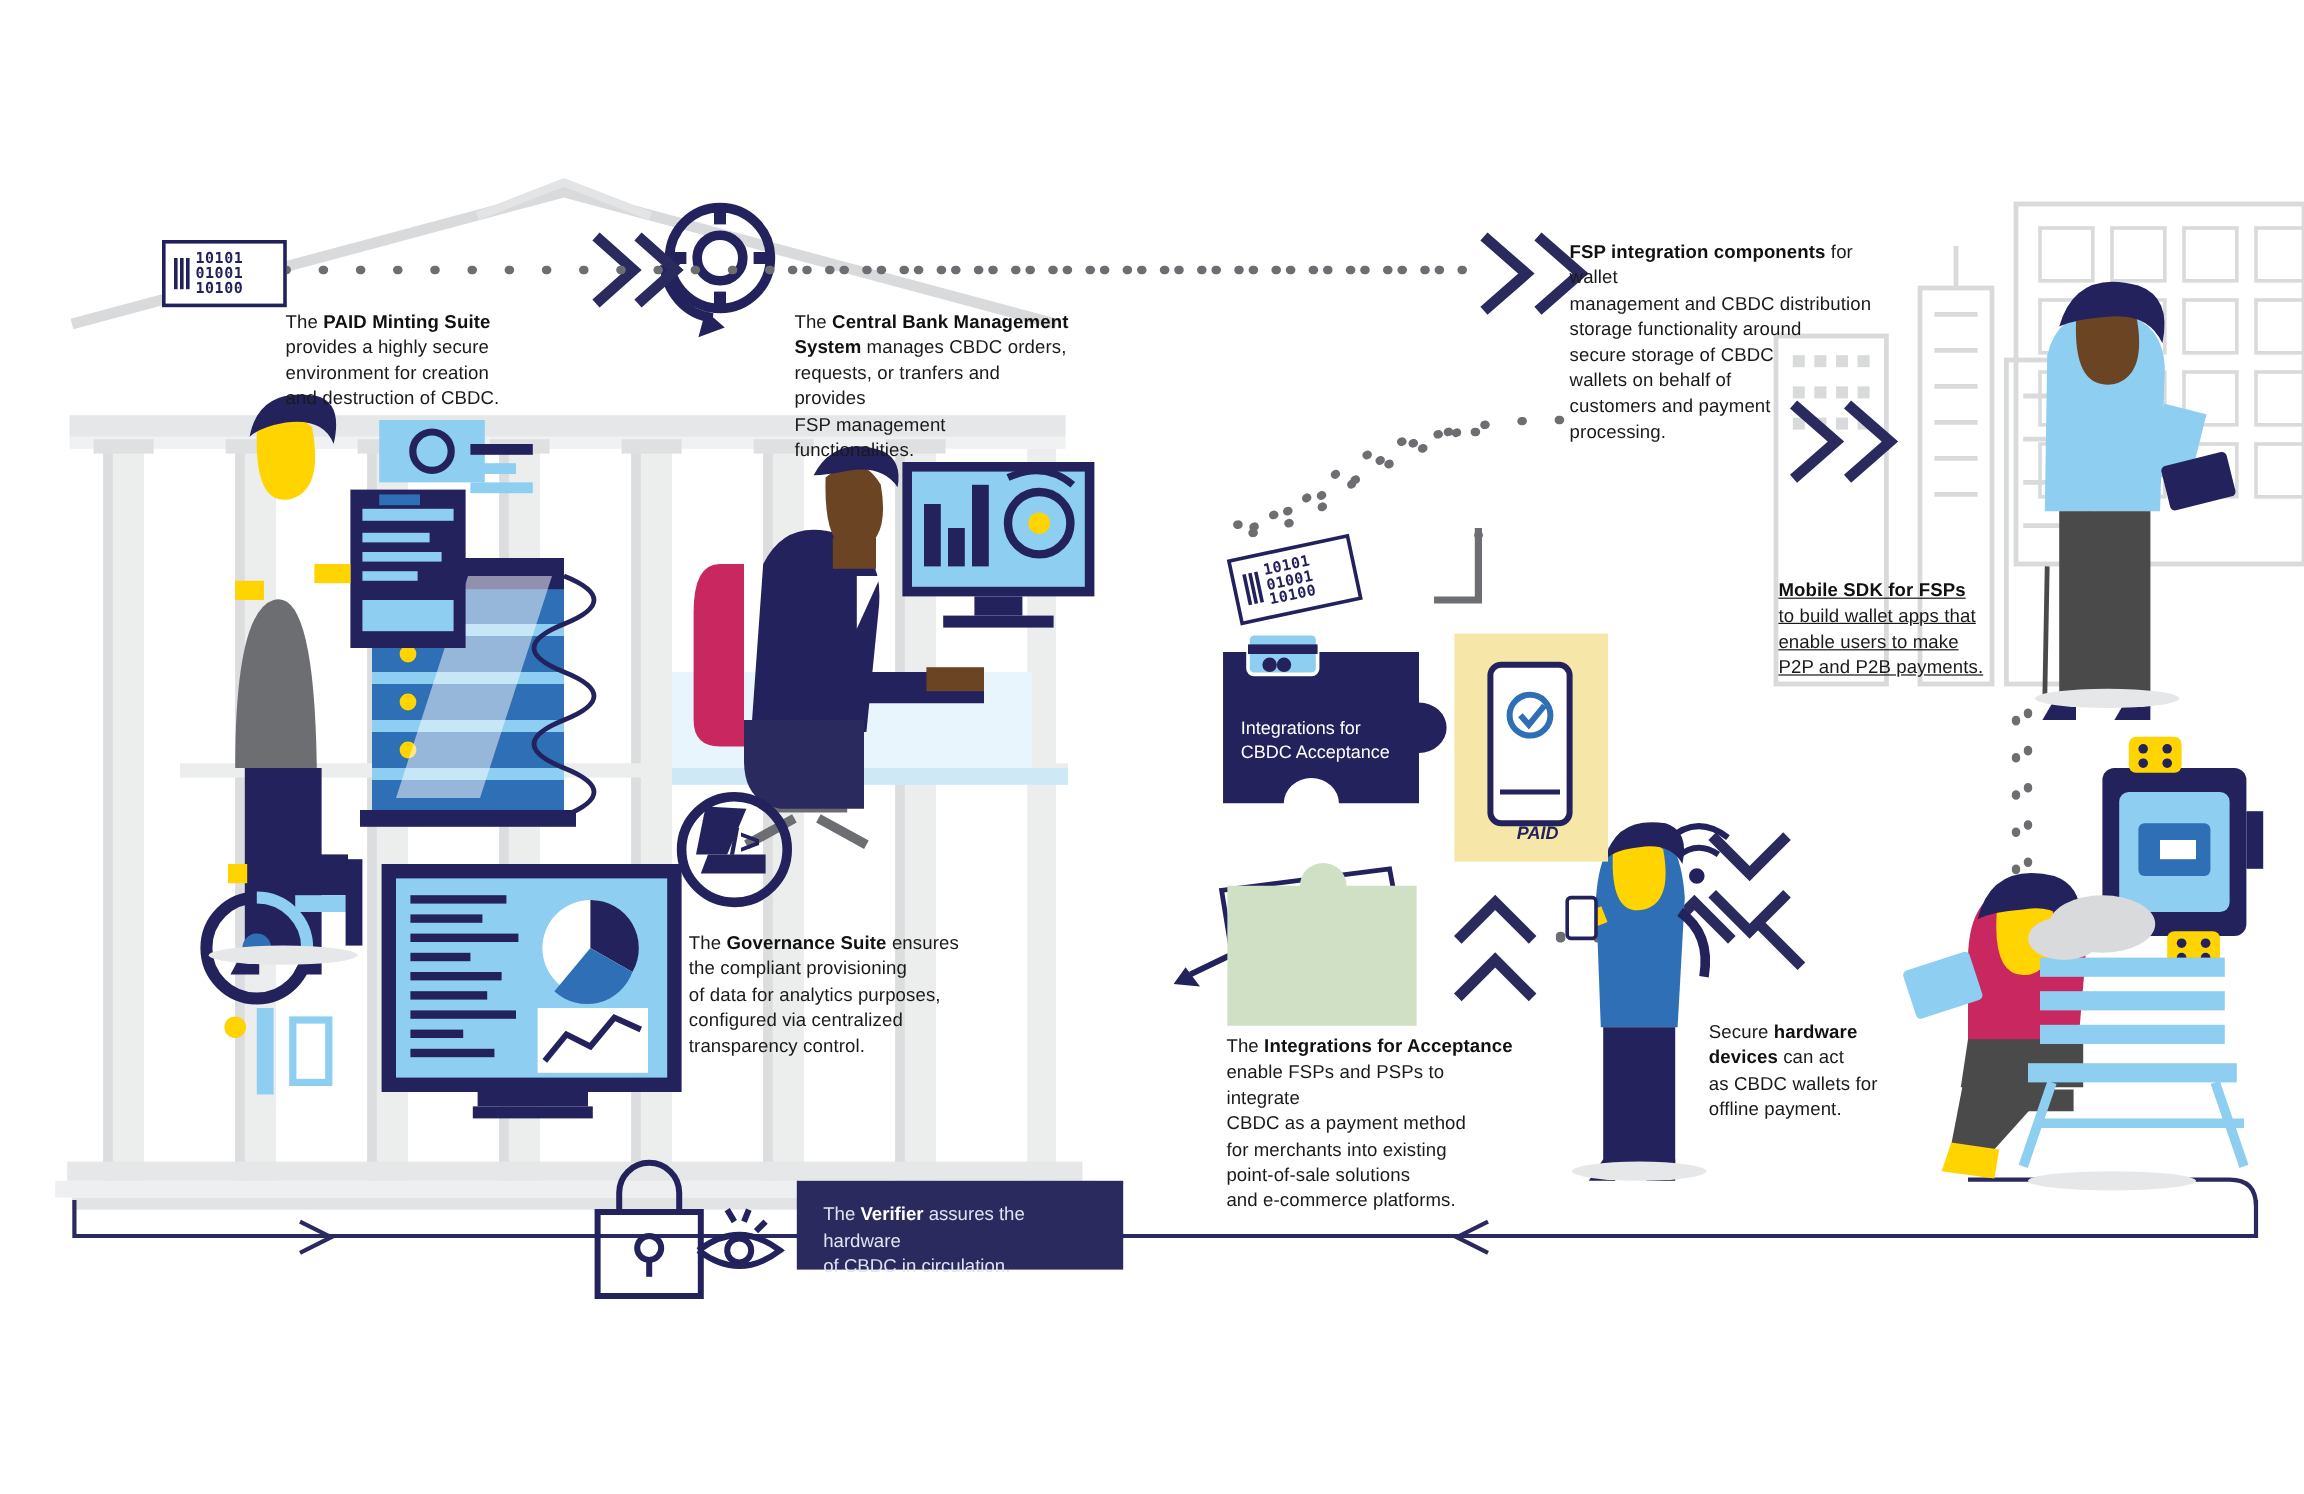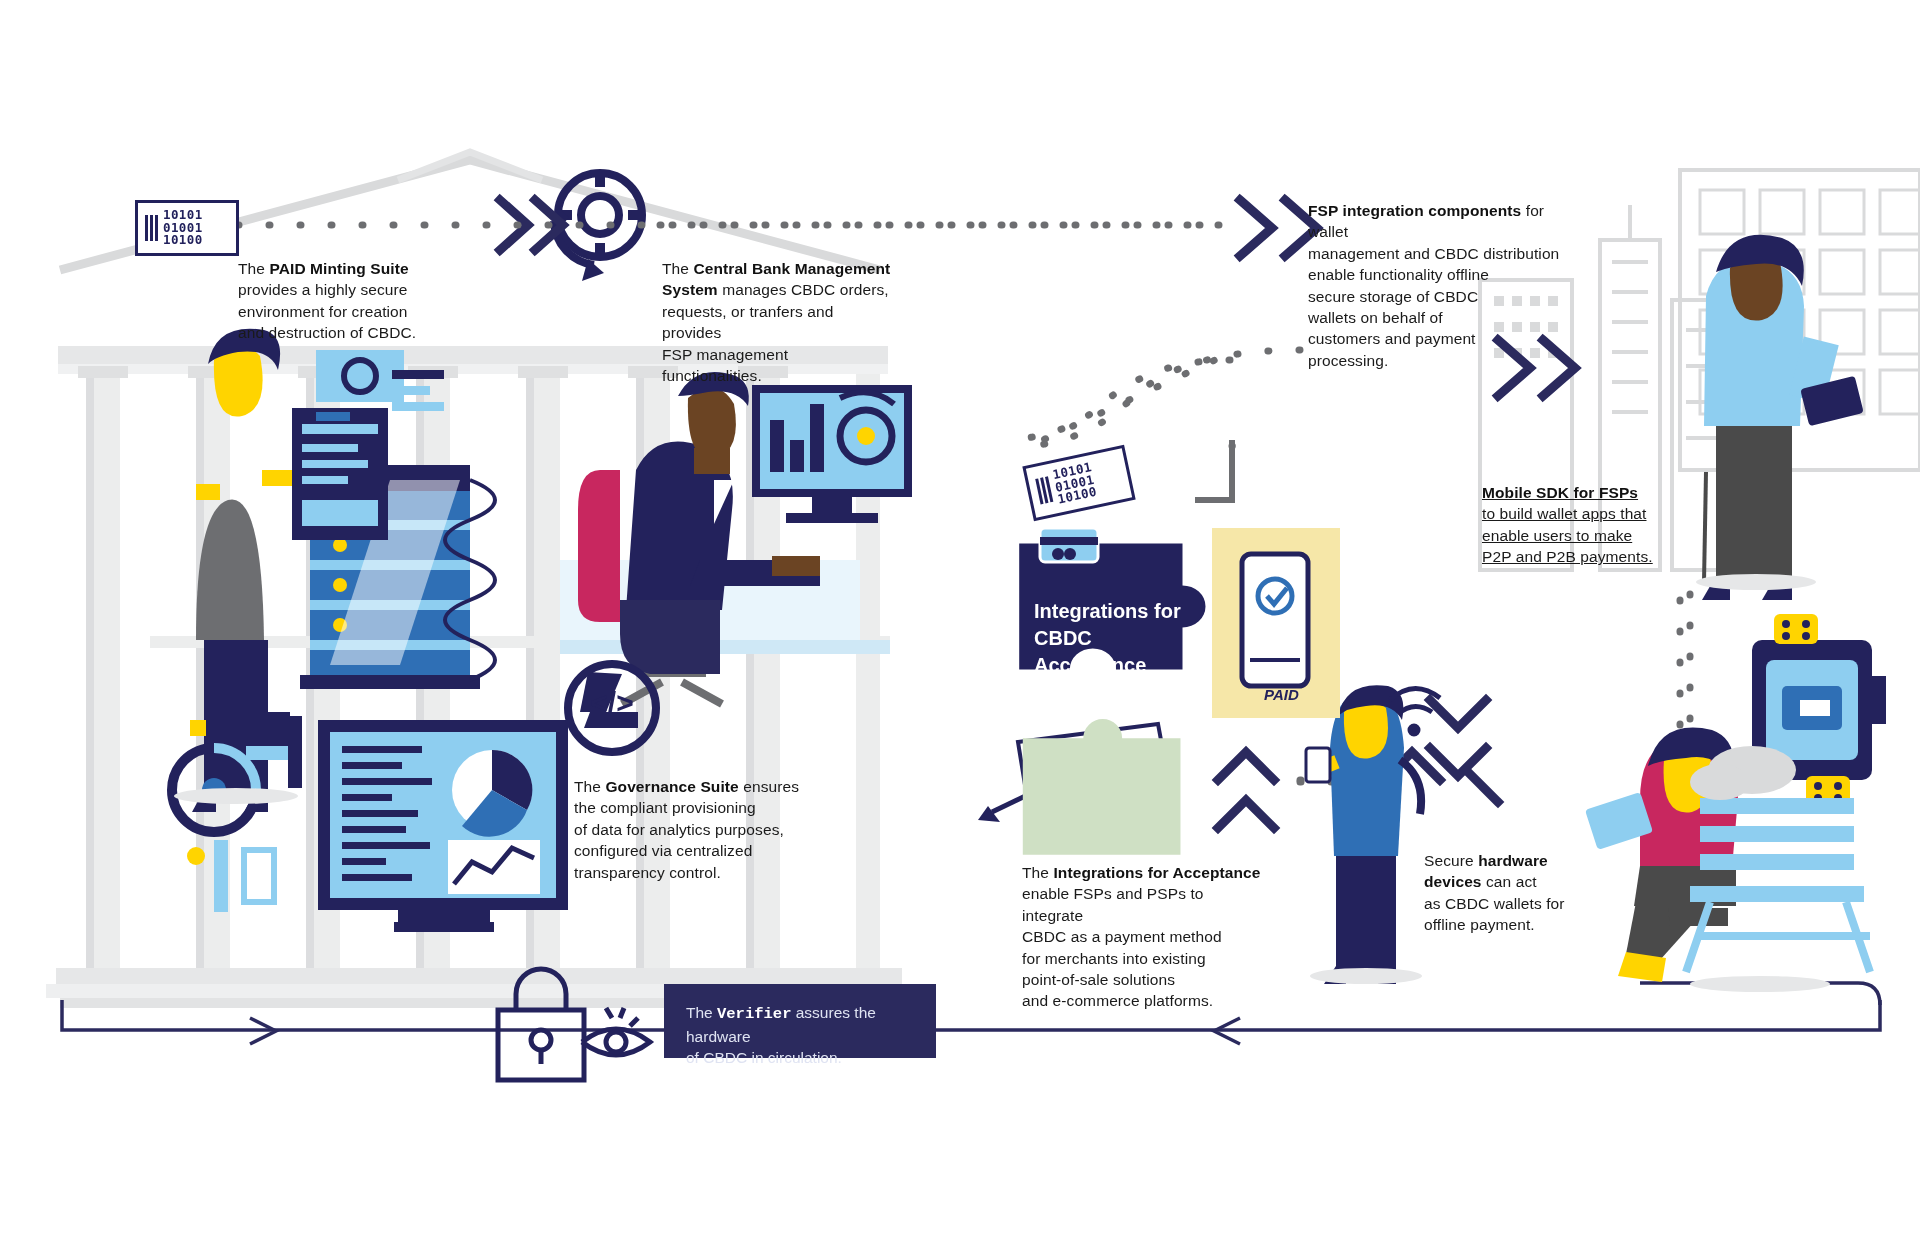--- a/index.html
+++ b/index.html
@@ -8,32 +8,32 @@
   .stage{position:absolute;inset:0;}
   .abs{position:absolute;}
 
   
   .cap{position:absolute;font-size:15.5px;line-height:1.38;color:#1a1a1a;letter-spacing:.1px;}
   .cap b{font-weight:bold;color:#111;}
 
   
   .banner{position:absolute;background:#2b2a5e;color:#dfe3f2;font-size:15.5px;
           line-height:1.4;padding:18px 22px;box-sizing:border-box;}
-  .banner b{color:#ffffff;font-weight:bold;font-family:Liberation Mono, monospace;}
+  .banner b{color:#ffffff;font-weight:bold;}
 
   
   .binchip{position:absolute;border:3px solid #22215c;background:#fff;
            display:flex;align-items:center;gap:5px;padding:4px 7px;box-sizing:border-box;}
   .binbars{display:flex;gap:2px;}
   .binbars i{display:block;width:3px;height:26px;background:#22215c;}
   .bindigits{font-family:"DejaVu Sans Mono","Liberation Mono",monospace;font-weight:bold;
              font-size:12.5px;line-height:1.02;color:#22215c;letter-spacing:.4px;}
 
   
-  .puzzle-label{position:absolute;color:#fff;font-size:20px;line-height:1.35;font-weight:700;}
+  .puzzle-label{position:absolute;color:#fff;font-size:15px;line-height:1.35;font-weight:400;}
   .puzzle-dark{fill:#23225c;}
   .puzzle-green{fill:#cfe0c4;}
   .paid-card{position:absolute;background:#f6e7a8;}
 
   
   svg{display:block;overflow:visible;}
 </style>
 </head>
 <body>
 
@@ -483,21 +483,21 @@
   <div class="cap" style="left:662px;top:258px;width:230px;">
     <div><span>The </span><b>Central Bank Management</b></div>
     <div><b>System</b> manages CBDC orders,</div>
     <div>requests, or tranfers and provides</div>
     <div>FSP management functionalities.</div>
   </div>
 
   <div class="cap" style="left:1308px;top:200px;width:280px;">
     <div><b>FSP integration components</b> for wallet</div>
     <div>management and CBDC distribution</div>
-    <div>enable functionality offline</div>
+    <div>storage functionality around</div>
     <div>secure storage of CBDC</div>
     <div>wallets on behalf of</div>
     <div>customers and payment</div>
     <div>processing.</div>
   </div>
 
   <div class="cap" style="left:574px;top:776px;width:230px;">
     <div><span>The </span><b>Governance Suite</b> ensures</div>
     <div>the compliant provisioning</div>
     <div>of data for analytics purposes,</div>

